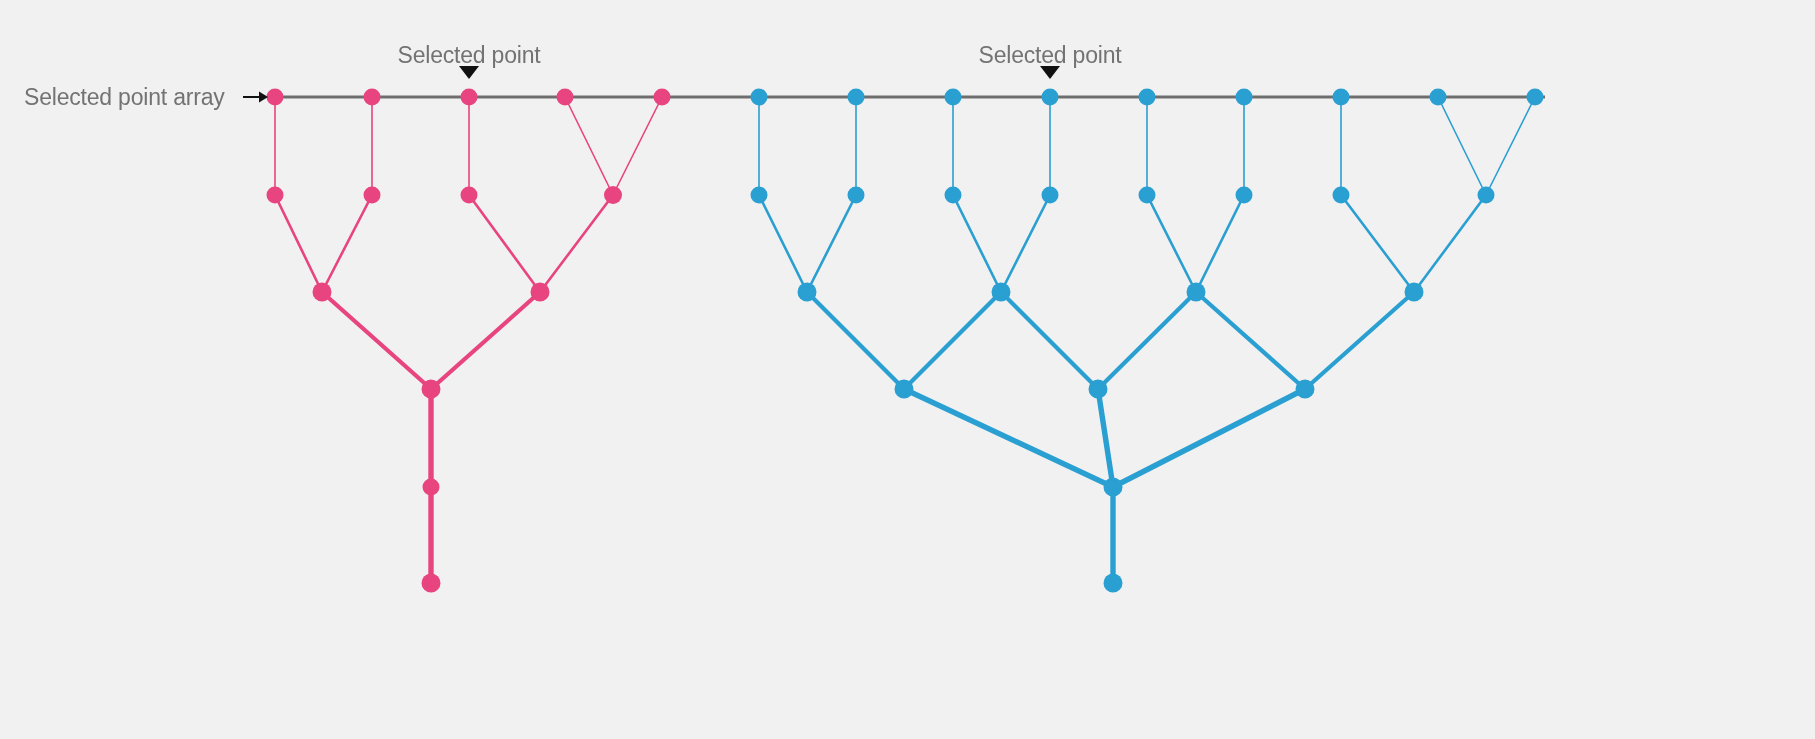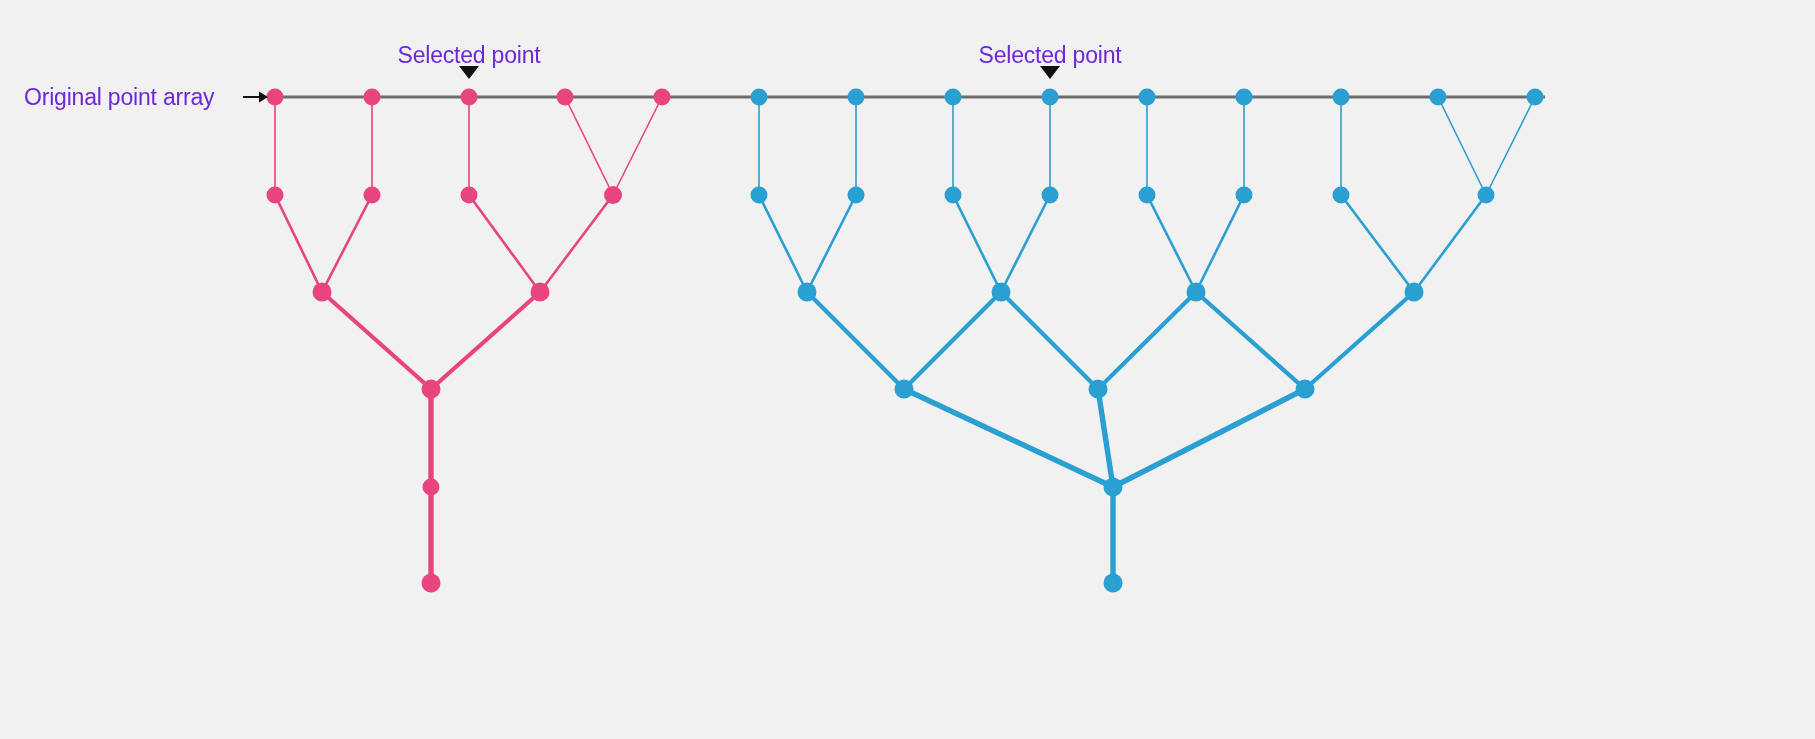--- a/index.html
+++ b/index.html
@@ -36,21 +36,21 @@
   .edge {
     fill: none;
     stroke-linecap: round;
     stroke-linejoin: round;
   }
   .node {
     stroke: none;
   }
   .label-text {
     position: absolute;
-    color: #6d28d9;
+    color: #737373;
     font-family: "Liberation Sans", sans-serif;
     font-size: 23px;
     font-weight: 400;
     letter-spacing: -0.2px;
     white-space: nowrap;
     line-height: 1;
   }
   .label-original {
     left: 24px;
     top: 86px;
@@ -156,21 +156,21 @@
         <circle cx="1305" cy="389" r="9.5" fill="#2a9fd2" class="node"></circle>
         <circle cx="1113" cy="487" r="9.5" fill="#2a9fd2" class="node"></circle>
         <circle cx="1113" cy="583" r="9.5" fill="#2a9fd2" class="node"></circle>
       </g>
     <g id="arrow-layer">
         <line x1="243" y1="97" x2="263" y2="97" stroke="#111111" stroke-width="2"></line>
         <polygon points="268,97 259,91.5 259,102.5" fill="#111111"></polygon>
       </g>
   </svg>
 
-  <div class="label-text label-original">Original point array</div>
+  <div class="label-text label-original">Selected point array</div>
 
   <div id="marker-layer">
       <div class="label-text" style="left: 469px; top: 44px; transform: translateX(-50%);">Selected point</div>
       <div class="caret-marker" style="left: 459px; top: 66px;"></div>
       <div class="label-text" style="left: 1050px; top: 44px; transform: translateX(-50%);">Selected point</div>
       <div class="caret-marker" style="left: 1040px; top: 66px;"></div>
     </div>
 
 </div>
 

